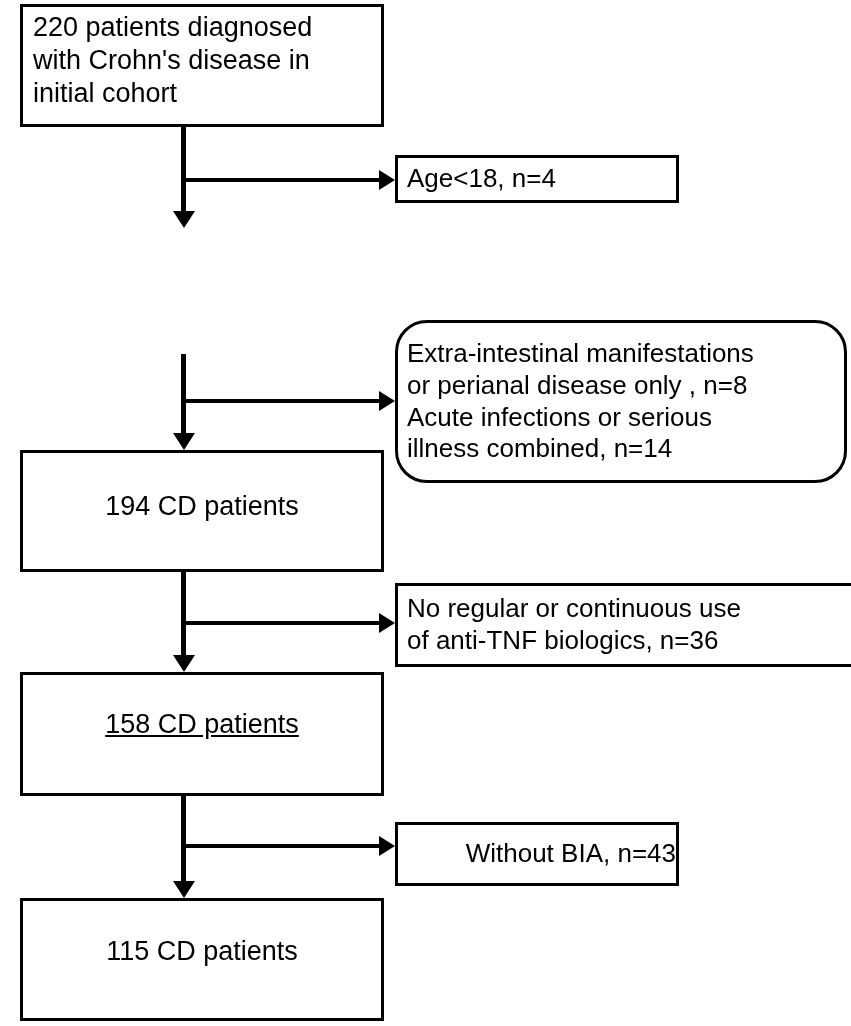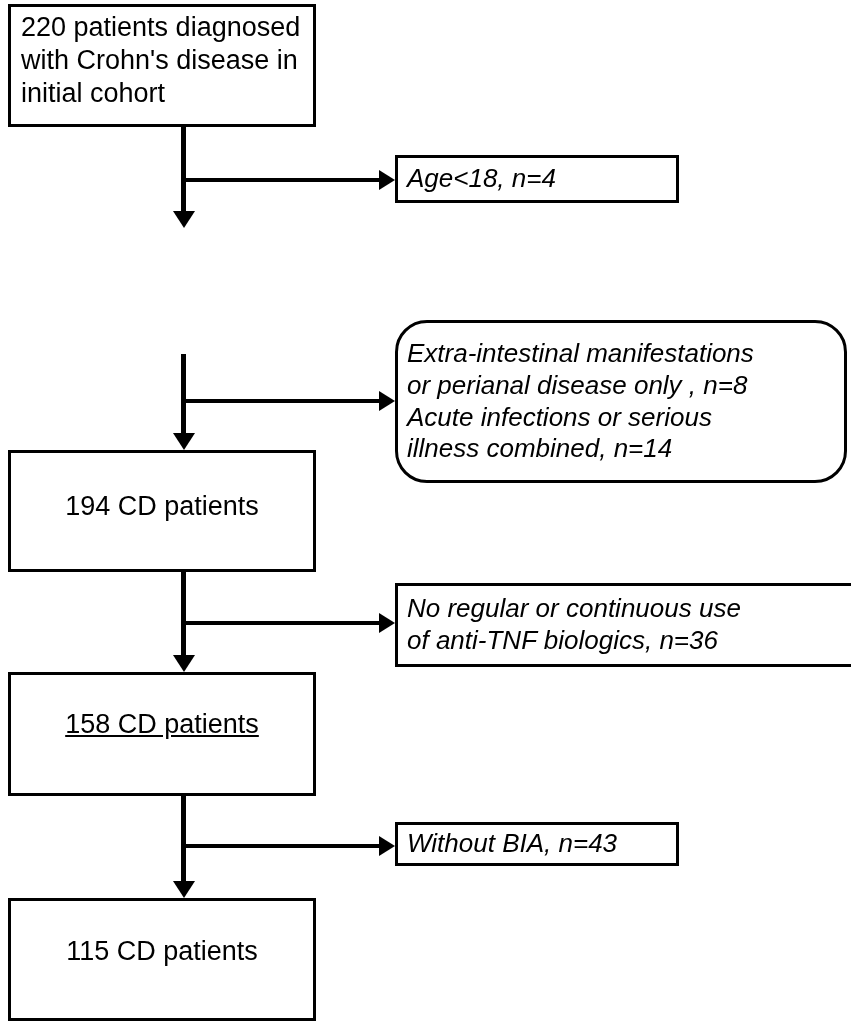--- a/index.html
+++ b/index.html
@@ -35,22 +35,22 @@
     color: #000000;
   }
   .node .txt {
     display: block;
     white-space: pre-line;
     padding: 0 6px;
   }
 
   
   .main-node {
-    left: 8px;
-    width: 308px;
+    left: 20px;
+    width: 364px;
   }
   .main-node .txt {
     font-size: 27px;
   }
 
   
   .node-top {
     align-items: flex-start;
     justify-content: flex-start;
     padding-top: 4px;
@@ -62,21 +62,20 @@
     padding: 0;
   }
 
   
   .excl-node {
     left: 395px;
     align-items: center;
     justify-content: flex-start;
     text-align: left;
     padding-left: 9px;
-    font-style: italic;
   }
   .excl-node .txt {
     text-align: left;
     padding: 0;
   }
 
   
   .vline {
     position: absolute;
     width: 5px;
@@ -162,21 +161,21 @@
   <div class="node main-node" style="top:672px; height:124px;">
     <span class="txt" style="position:relative; top:-10px;text-decoration:underline;">158 CD patients</span>
   </div>
 
   <div class="vline" style="top:796px; height:85px;"></div>
   <div class="arrow-down" style="top:881px;"></div>
 
   <div class="hline" style="top:844px; width:196px;"></div>
   <div class="arrow-right" style="top:836px; left:379px;"></div>
 
-  <div class="node excl-node" style="top:822px; height:44px; width:284px; font-size:26px;">
+  <div class="node excl-node" style="top:822px; height:64px; width:284px; font-size:26px;justify-content:flex-end;">
     <span class="txt">Without BIA, n=43</span>
   </div>
 
   <div class="node main-node" style="top:898px; height:123px;">
     <span class="txt" style="position:relative; top:-8px;">115 CD patients</span>
   </div>
 
 </div>
 
 </body></html>

